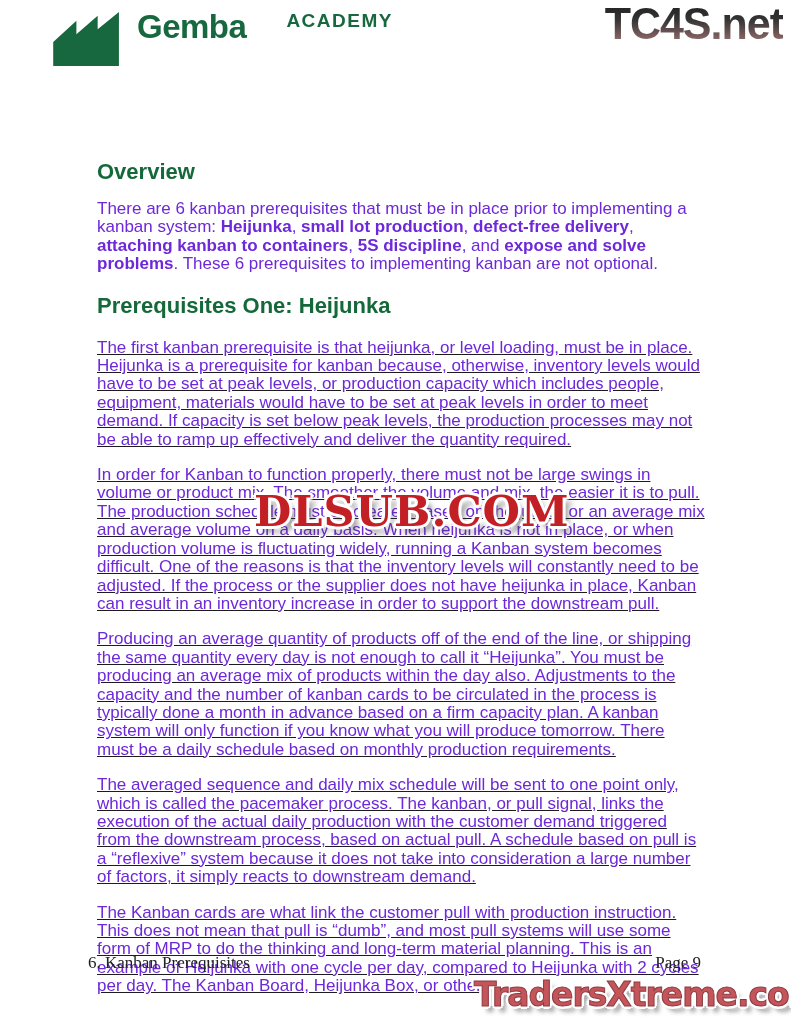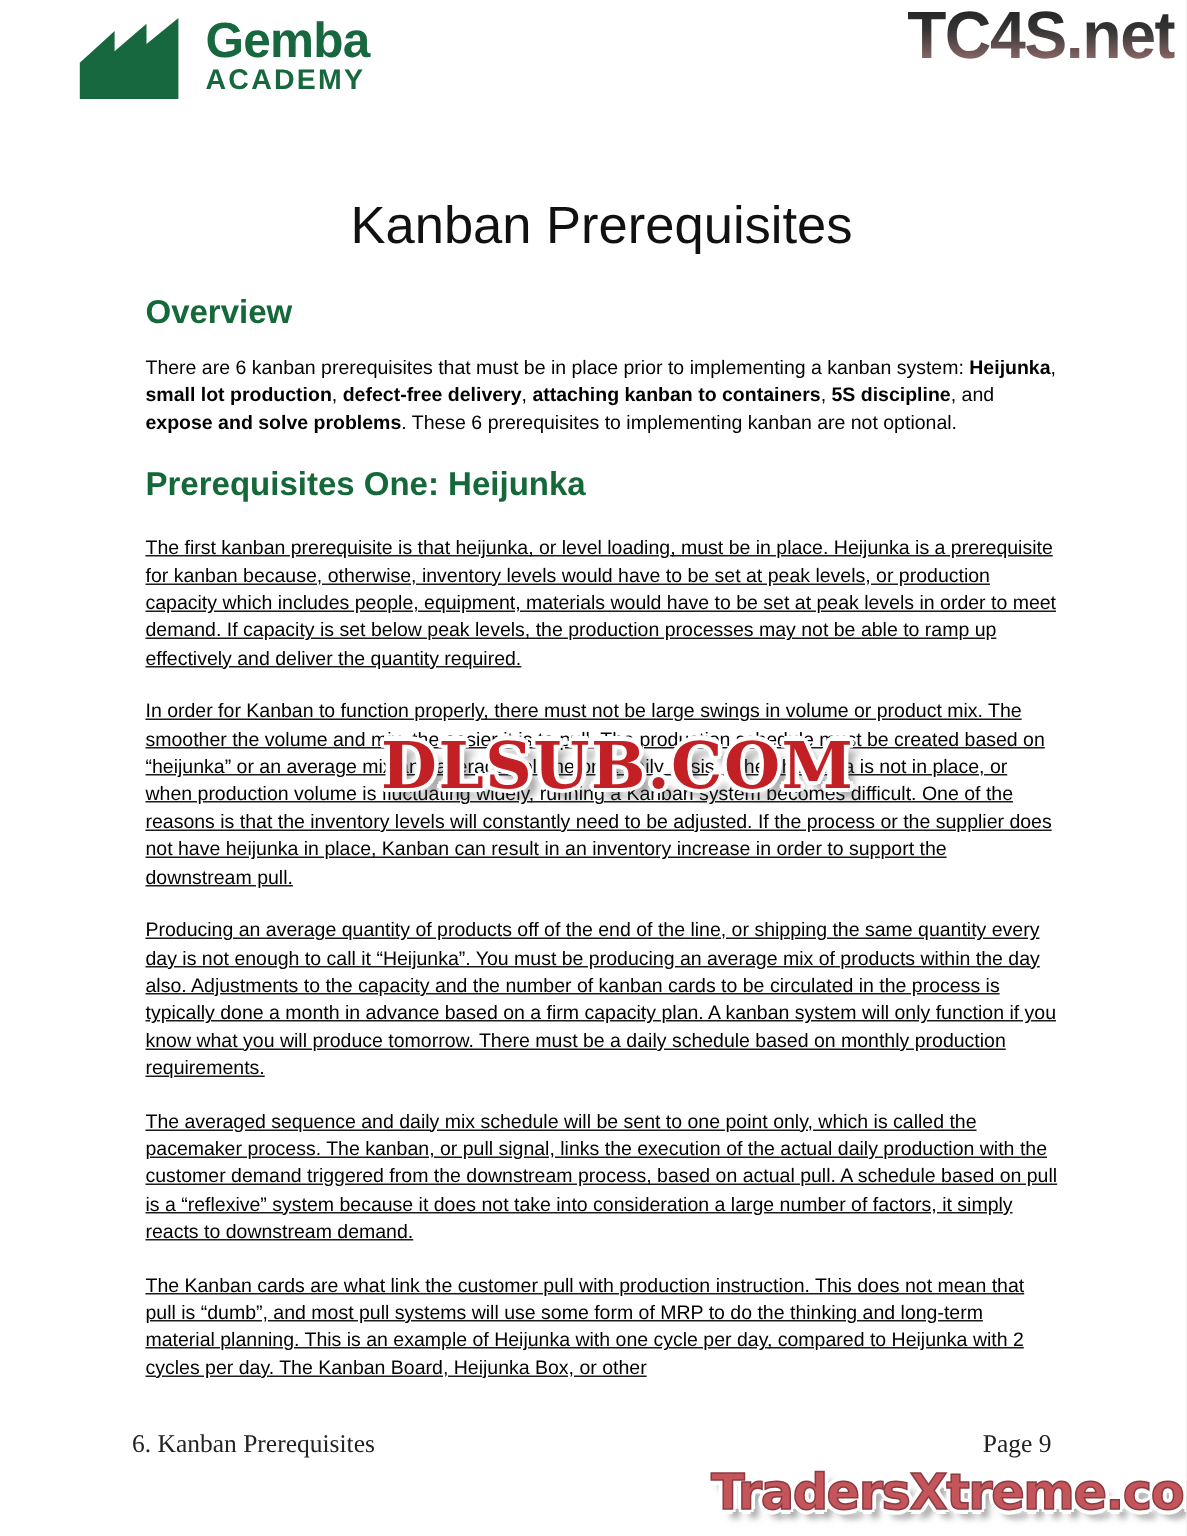--- a/index.html
+++ b/index.html
@@ -8,21 +8,21 @@
     width:791px;height:1024px;
     margin:0 auto;
     background:#ffffff;
     overflow:hidden;
     font-family:"Liberation Sans",sans-serif;
     color:#1c1c1c;
   }
   
   .brand{position:absolute;left:48px;top:10px;display:flex;align-items:flex-start;gap:9px;}
   .brand svg{display:block;}
-  .brand-text{display:flex;flex-direction:column;line-height:1;}
+  .brand-text{display:flex;flex-direction:row;line-height:1;gap:40px;}
   .brand-gemba{
     font-size:33px;font-weight:700;color:#17683f;letter-spacing:-0.5px;
   }
   .brand-academy{
     font-size:19px;font-weight:700;color:#17683f;letter-spacing:1.5px;margin-top:1px;
   }
   
   .wm-tc4s{
     position:absolute;top:2px;right:8px;
     font-family:"Liberation Sans",sans-serif;
@@ -60,21 +60,21 @@
     margin:0;font-size:35px;line-height:36px;font-weight:400;
     text-align:center;color:#111;letter-spacing:0;
   }
   h2{
     font-size:22px;line-height:22px;font-weight:700;color:#156839;
     margin:28px 0 17px 0;letter-spacing:0;
   }
   h2.second{margin-top:21px;margin-bottom:22px;}
   p{
     margin:0 0 17px 0;
-    font-size:13px;line-height:18.4px;color:#000000;
+    font-size:17px;line-height:18.4px;color:#6d28d9;
   }
   p b{font-weight:700;}
   .para-stack{position:relative;text-decoration:underline;}
   
   .footer{
     position:absolute;left:88px;right:90px;top:953px;
     display:flex;justify-content:space-between;
     font-family:"Liberation Serif",serif;font-size:17px;color:#222;
   }
 </style>
@@ -91,21 +91,20 @@
     </span>
     <span class="brand-text">
       <span class="brand-gemba">Gemba</span>
       <span class="brand-academy">ACADEMY</span>
     </span>
   </div>
 
   <div class="wm-tc4s">TC4S.net</div>
 
   <div class="content">
-    <h1>Kanban Prerequisites</h1>
 
     <h2>Overview</h2>
     <p>There are 6 kanban prerequisites that must be in place prior to implementing a kanban system: <b>Heijunka</b>, <b>small lot production</b>, <b>defect-free delivery</b>, <b>attaching kanban to containers</b>, <b>5S discipline</b>, and <b>expose and solve problems</b>.  These 6 prerequisites to implementing kanban are not optional.</p>
 
     <h2 class="second">Prerequisites One: Heijunka</h2>
 
     <div class="para-stack">
       <p>The first kanban prerequisite is that heijunka, or level loading, must be in place.  Heijunka is a prerequisite for kanban because, otherwise, inventory levels would have to be set at peak levels, or production capacity which includes people, equipment, materials would have to be set at peak levels in order to meet demand.  If capacity is set below peak levels, the production processes may not be able to ramp up effectively and deliver the quantity required.</p>
       <p>In order for Kanban to function properly, there must not be large swings in volume or product mix. The smoother the volume and mix, the easier it is to pull.  The production schedule must be created based on “heijunka” or an average mix and average volume on a daily basis.  When heijunka is not in place, or when production volume is fluctuating widely, running a Kanban system becomes difficult.  One of the reasons is that the inventory levels will constantly need to be adjusted.  If the process or the supplier does not have heijunka in place, Kanban can result in an inventory increase in order to support the downstream pull.</p>
       <p>Producing an average quantity of products off of the end of the line, or shipping the same quantity every day is not enough to call it “Heijunka”.  You must be producing an average mix of products within the day also.  Adjustments to the capacity and the number of kanban cards to be circulated in the process is typically done a month in advance based on a firm capacity plan.  A kanban system will only function if you know what you will produce tomorrow.  There must be a daily schedule based on monthly production requirements.</p>

